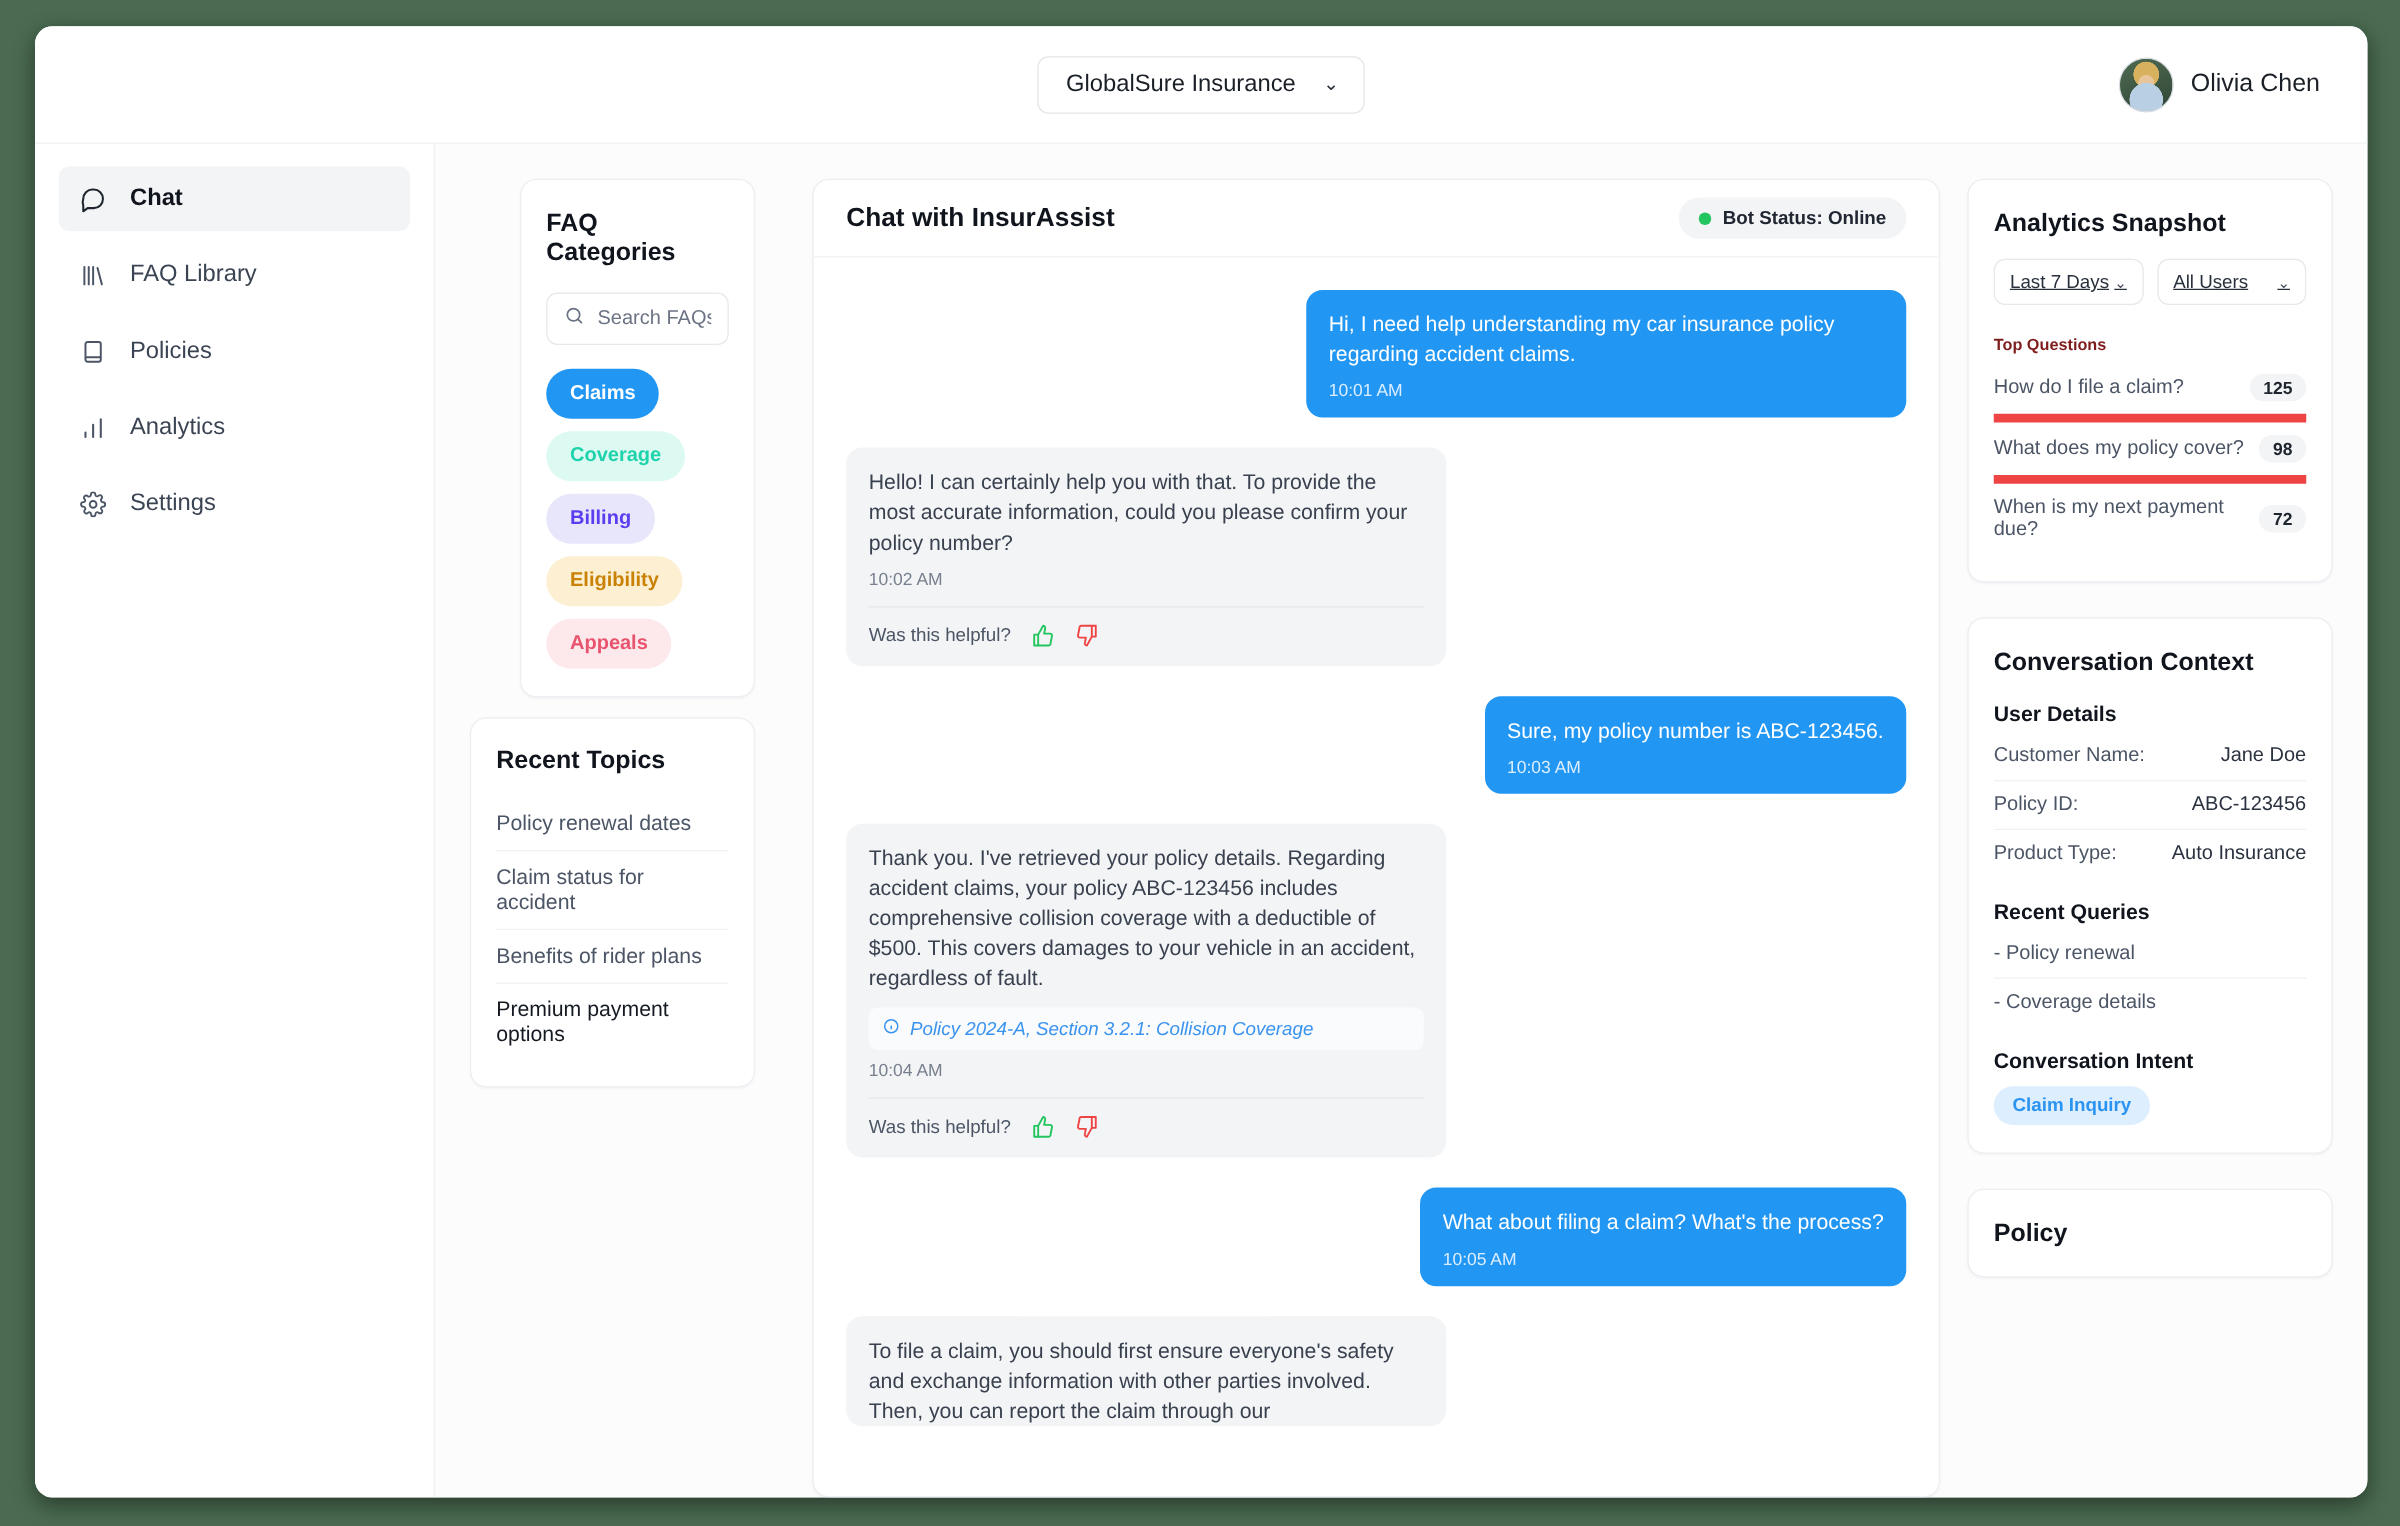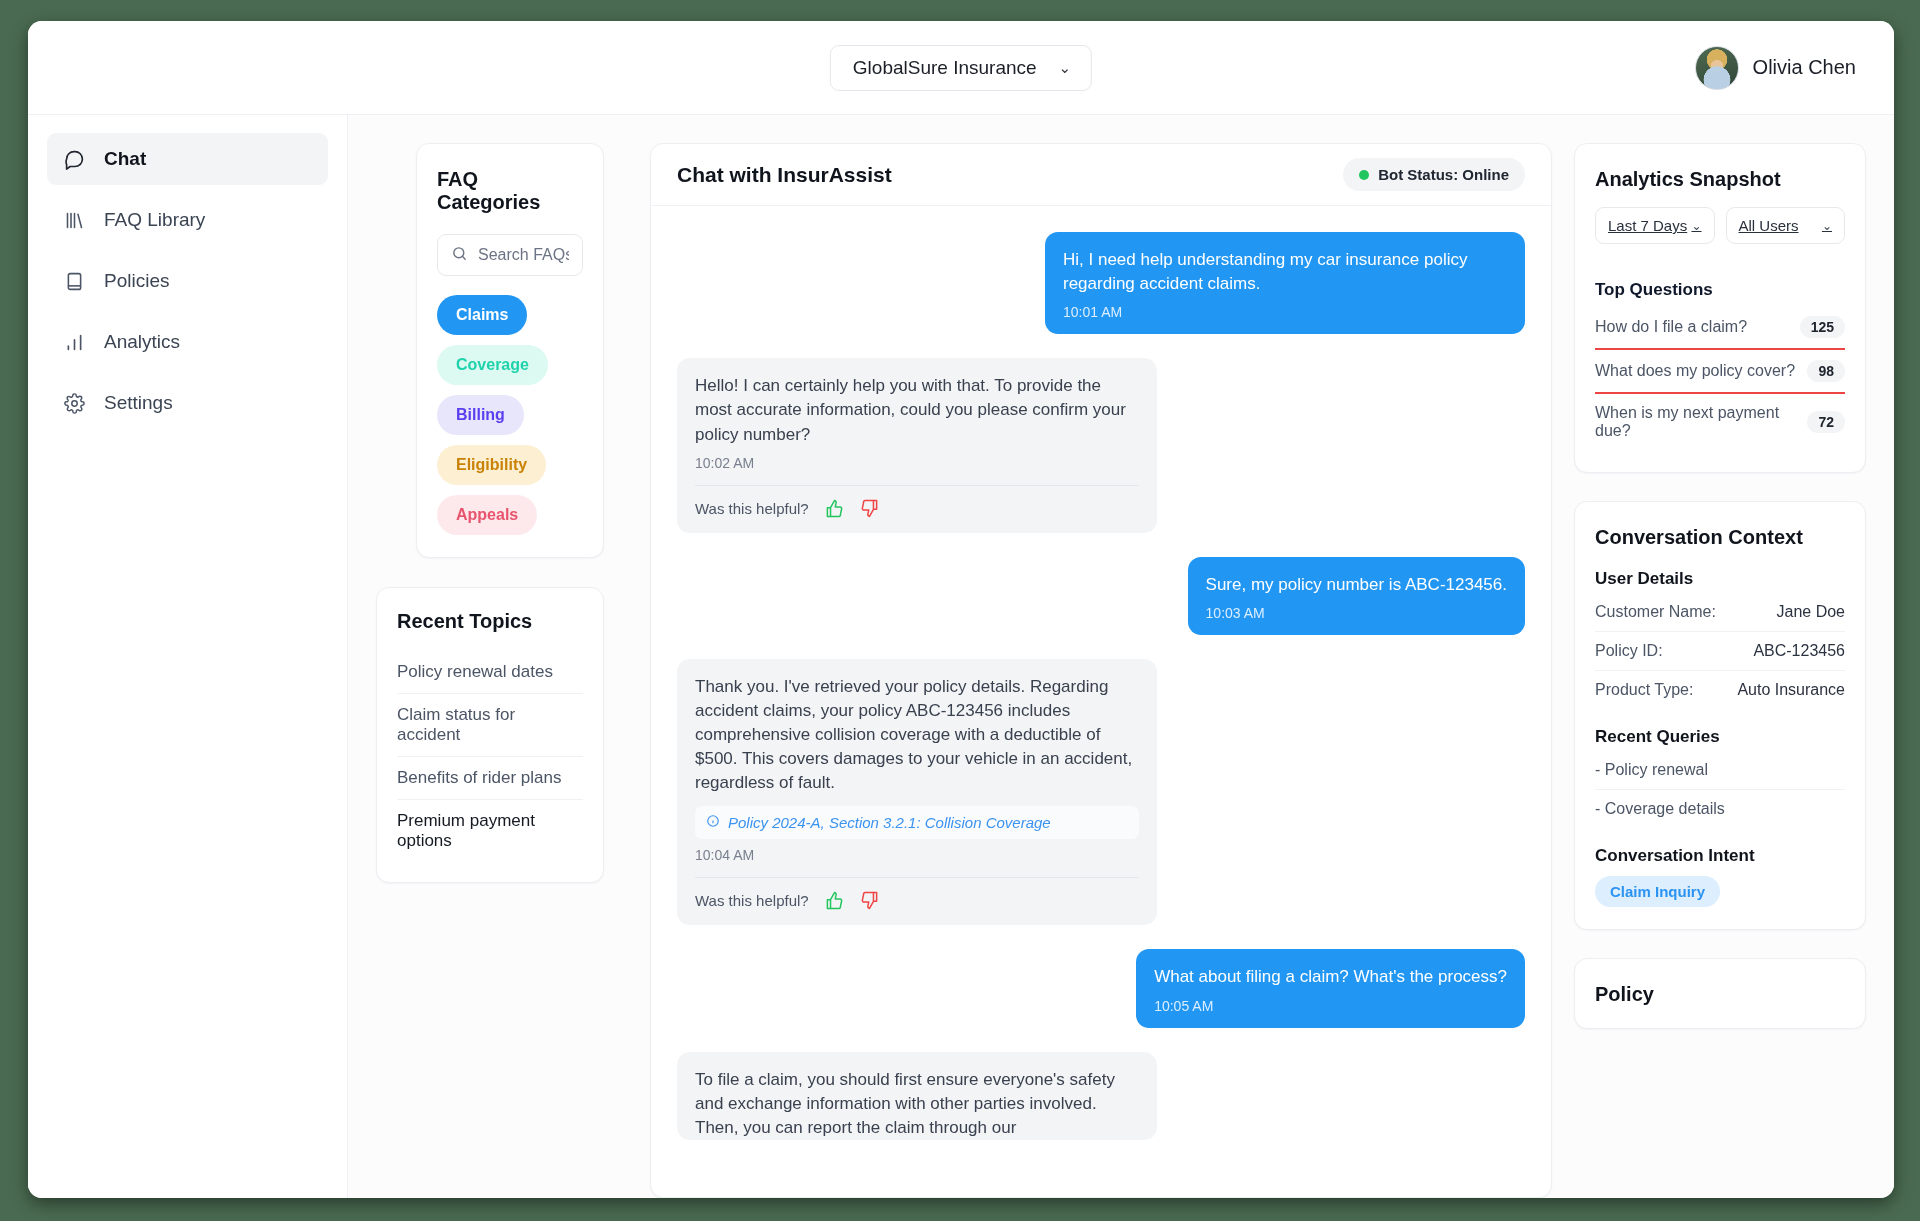--- a/index.html
+++ b/index.html
@@ -115,21 +115,21 @@
     font-family: "Liberation Sans", sans-serif;
     background: transparent;
   }
   #search-input::placeholder { color: #6b7384; }
   #chips { display: flex; flex-wrap: wrap; gap: 10px; margin-top: 19px; }
   .chip {
     border-radius: 999px; padding: 11px 19px;
     font-size: 16px; font-weight: 600;
     cursor: pointer; white-space: nowrap;
   }
-  #recent-card { margin-top: 29px; padding: 22px 20px 20px 20px; }
+  #recent-card { margin-top: 16px; padding: 22px 20px 20px 20px; }
   #recent-card .card-title { margin-bottom: 18px; }
   .topic {
     font-size: 17px; color: #4b5565;
     padding: 11px 0;
     border-bottom: 1px solid #f0f1f4;
     cursor: pointer;
   }
   .topic.last { border-bottom: none; color: #141922; }
 
   
@@ -200,24 +200,24 @@
     cursor: pointer; background: #fff; text-decoration: underline;
   }
   .sel .chev { font-size: 12px; color: #3b4453; }
   .stats { display: flex; gap: 13px; margin-top: 18px; }
   .stat {
     flex: 1; border: 1px solid #eceef1; border-radius: 11px;
     padding: 14px 8px 14px 8px; text-align: center;
   }
   .stat-val { font-size: 27px; font-weight: 700; }
   .stat-lbl { font-size: 14px; color: #4b5565; margin-top: 4px; line-height: 1.25; }
-  .sec-title { font-size: 17px; font-weight: 700; color: #0f172a; margin-top: 36px; margin-bottom: 6px; }
+  .sec-title { font-size: 13px; font-weight: 700; color: #7f1d1d; margin-top: 24px; margin-bottom: 6px; }
   .qrow {
     display: flex; align-items: center; justify-content: space-between;
-    padding: 10px 0; border-bottom: 2px solid #ef4444;
+    padding: 10px 0; border-bottom: 7px solid #ef4444;
     font-size: 16px; color: #4b5565; cursor: pointer;
   }
   .qrow.last { border-bottom: none; }
   .qcount {
     background: #f3f4f6; border-radius: 999px; padding: 3px 11px;
     font-size: 14px; font-weight: 700; color: #20262f; margin-left: 10px;
   }
   #context-card { padding: 24px 20px 22px 20px; }
   #context-card .card-title { margin-bottom: 20px; }
   .ctx-h { font-size: 17px; font-weight: 700; color: #10141c; margin-bottom: 4px; }

